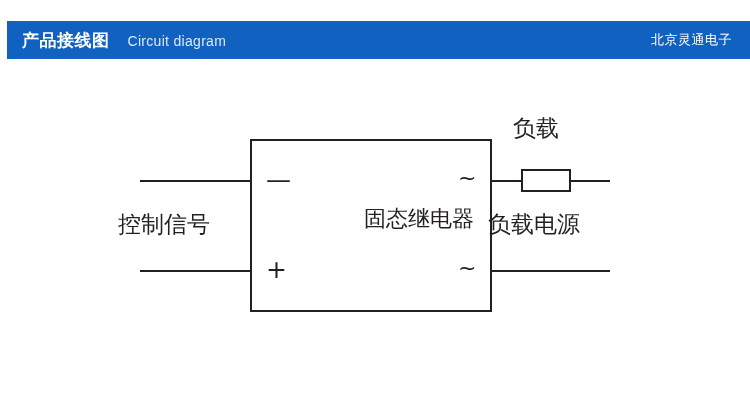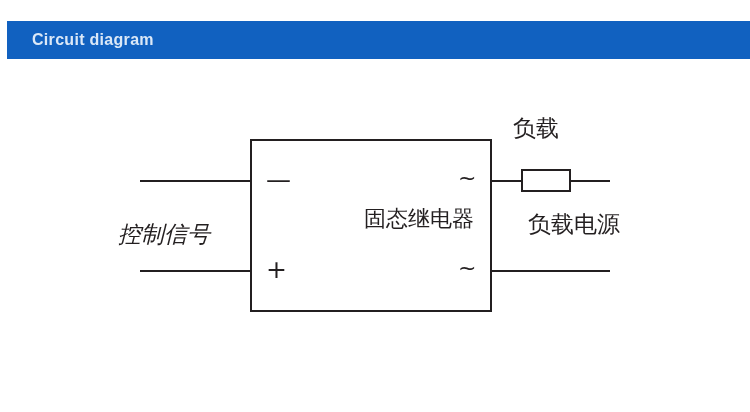--- a/index.html
+++ b/index.html
@@ -46,23 +46,23 @@
     margin-left: 22px;
   }
   .header-title-cn {
     color: #ffffff;
     font-size: 17px;
     font-weight: bold;
     letter-spacing: 0.5px;
   }
   .header-title-en {
     color: #dbe8f7;
-    font-size: 16px;
-    margin-left: 10px;
-    font-weight: bold;
+    font-size: 14px;
+    margin-left: 18px;
+    font-weight: normal;
     letter-spacing: 0.3px;
   }
   .header-right {
     position: absolute;
     right: 18px;
     top: 50%;
     transform: translateY(-50%);
     color: #ffffff;
     font-size: 13px;
     letter-spacing: 0.5px;
@@ -138,45 +138,46 @@
 
   
   .label {
     position: absolute;
     color: #231f20;
     font-family: "DejaVu Sans", "Liberation Sans", sans-serif;
     white-space: nowrap;
   }
   .label-control {
     left: 118px;
-    top: 160px;
+    top: 150px;
     font-size: 23px;
-    font-style: italic;
   }
   .label-load {
     left: 513px;
     top: 54px;
     font-size: 23px;
   }
   .label-load-power {
-    left: 528px;
+    left: 488px;
     top: 150px;
     font-size: 23px;
   }
 </style>
 </head>
 <body>
 
 <div class="page">
 
   <div class="header">
     <div class="header-accent"></div>
     <div class="header-left">
+      <span class="header-title-cn">产品接线图</span>
       <span class="header-title-en">Circuit diagram</span>
     </div>
+    <div class="header-right">北京灵通电子</div>
   </div>
 
   <div class="diagram">
 
     <div class="wire wire-left-top"></div>
     <div class="wire wire-left-bot"></div>
 
     <div class="relay-box"></div>
     <div class="relay-label">固态继电器</div>
 

